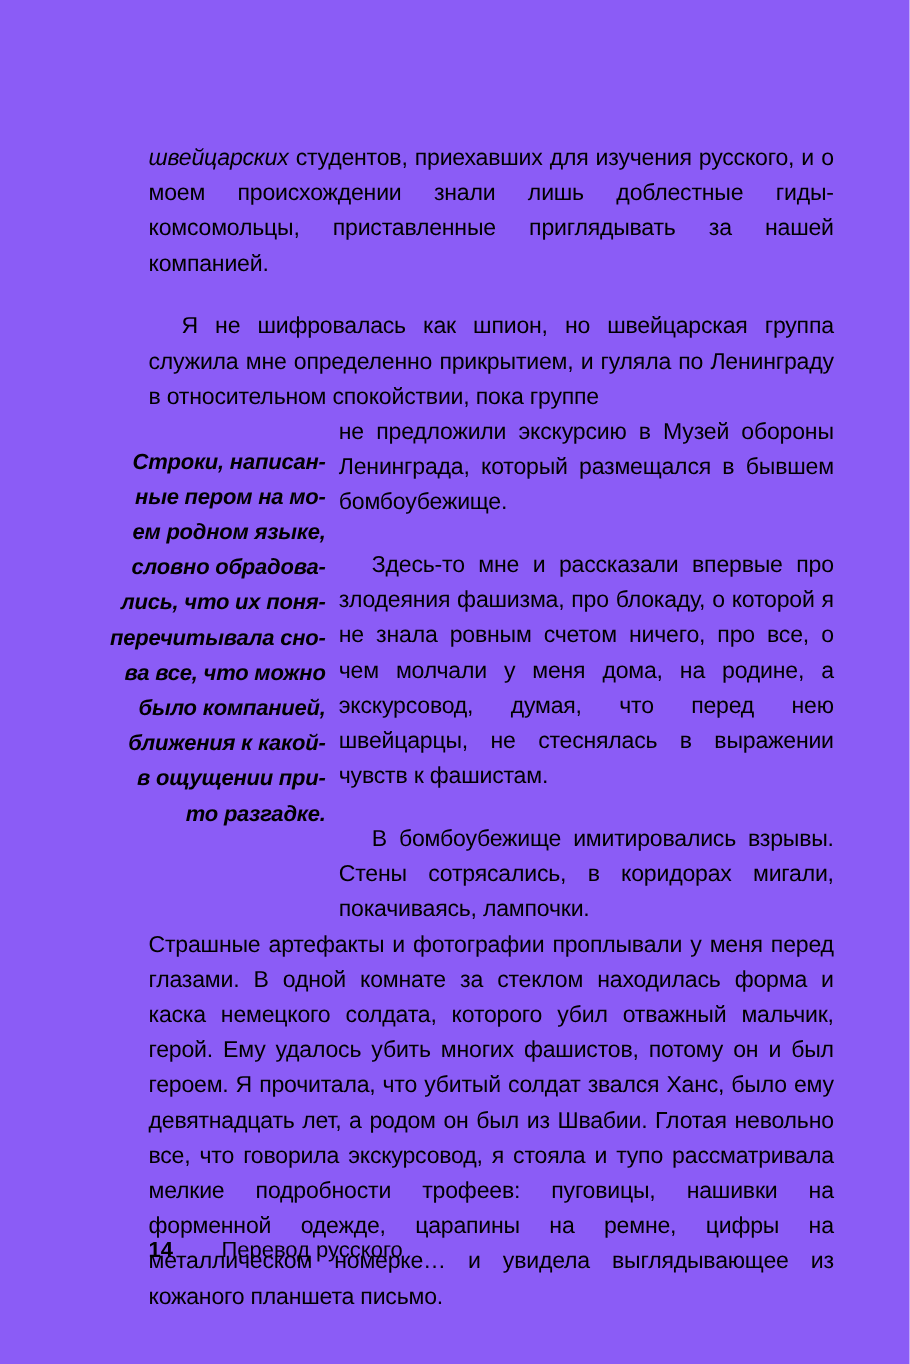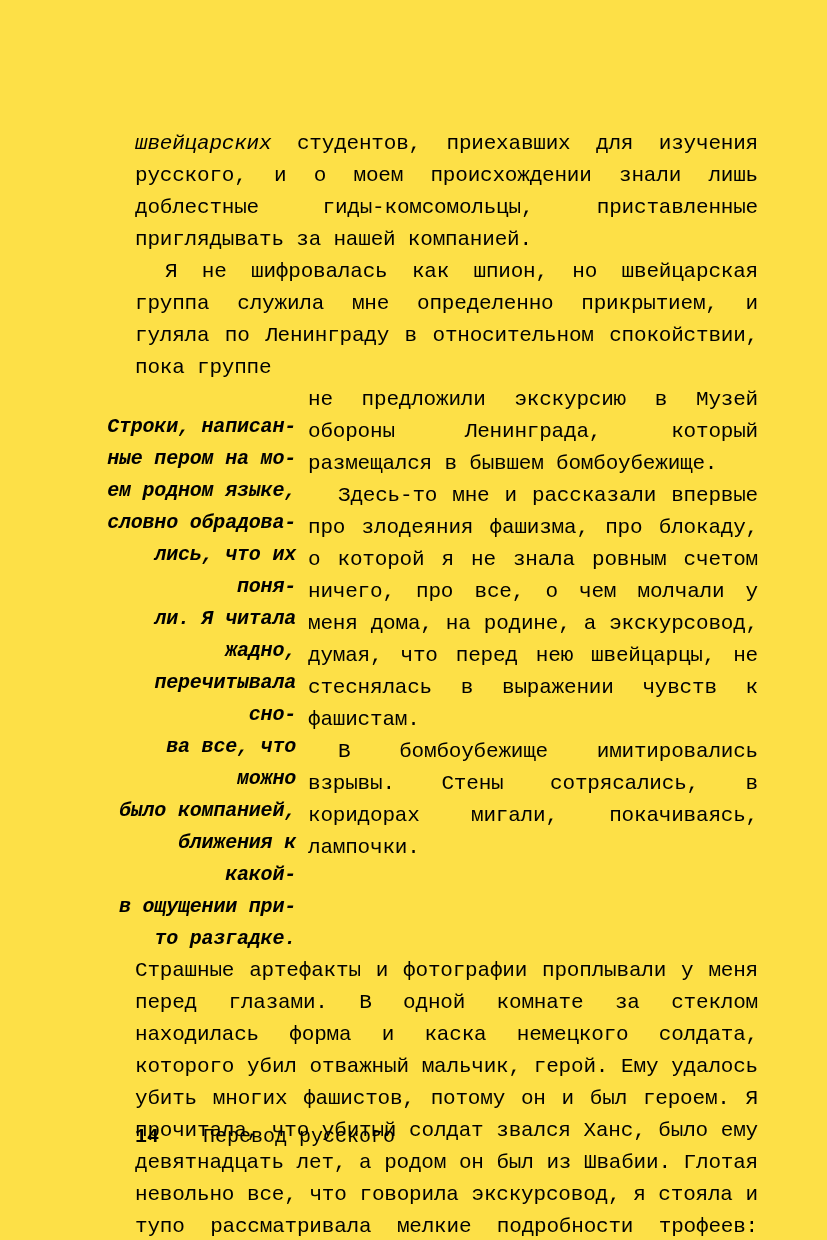--- a/index.html
+++ b/index.html
@@ -1,37 +1,37 @@
 <!DOCTYPE html>
 <html lang="ru"><head>
 <meta charset="utf-8">
 <style>
   * { margin: 0; padding: 0; box-sizing: border-box; }
   html, body { background: #ffffff; }
   .page {
     position: relative;
     width: 827px;
     height: 1240px;
-    background: #fde047;
+    background: #8b5cf6;
     color: #000000;
-    font-family: Liberation Mono, monospace;
+    font-family: Liberation Sans, sans-serif;
     overflow: hidden;
   }
   .content {
     position: absolute;
     left: 135px;
     top: 128px;
     width: 623px;
     font-size: 21px;
     line-height: 32px;
     text-align: justify;
     letter-spacing: -0.2px;
   }
   .para { margin: 0; }
-  .para.indented { text-indent: 30px; }
+  .para.indented { text-indent: 30px; margin-top: 25px; }
   .lead-italic { font-style: italic; }
   
   .wrap-zone { display: flex; align-items: flex-start; }
   .quote-col {
     flex: 0 0 196px;
     margin-left: -35px;   
     margin-right: 12px;
     padding-top: 27px;
   }
   .pull-quote {
@@ -68,21 +68,20 @@
 
     <div class="wrap-zone">
 
       <div class="quote-col">
         <div class="pull-quote">
             <div>Строки, написан-</div>
             <div>ные пером на мо-</div>
             <div>ем родном языке,</div>
             <div>словно обрадова-</div>
             <div>лись, что их поня-</div>
-            <div>ли. Я читала жадно,</div>
             <div>перечитывала сно-</div>
             <div>ва все, что можно</div>
             <div>было компанией,</div>
             <div>ближения к какой-</div>
             <div>в ощущении при-</div>
             <div>то разгадке.</div>
           </div>
       </div>
 
       <div class="text-col">

